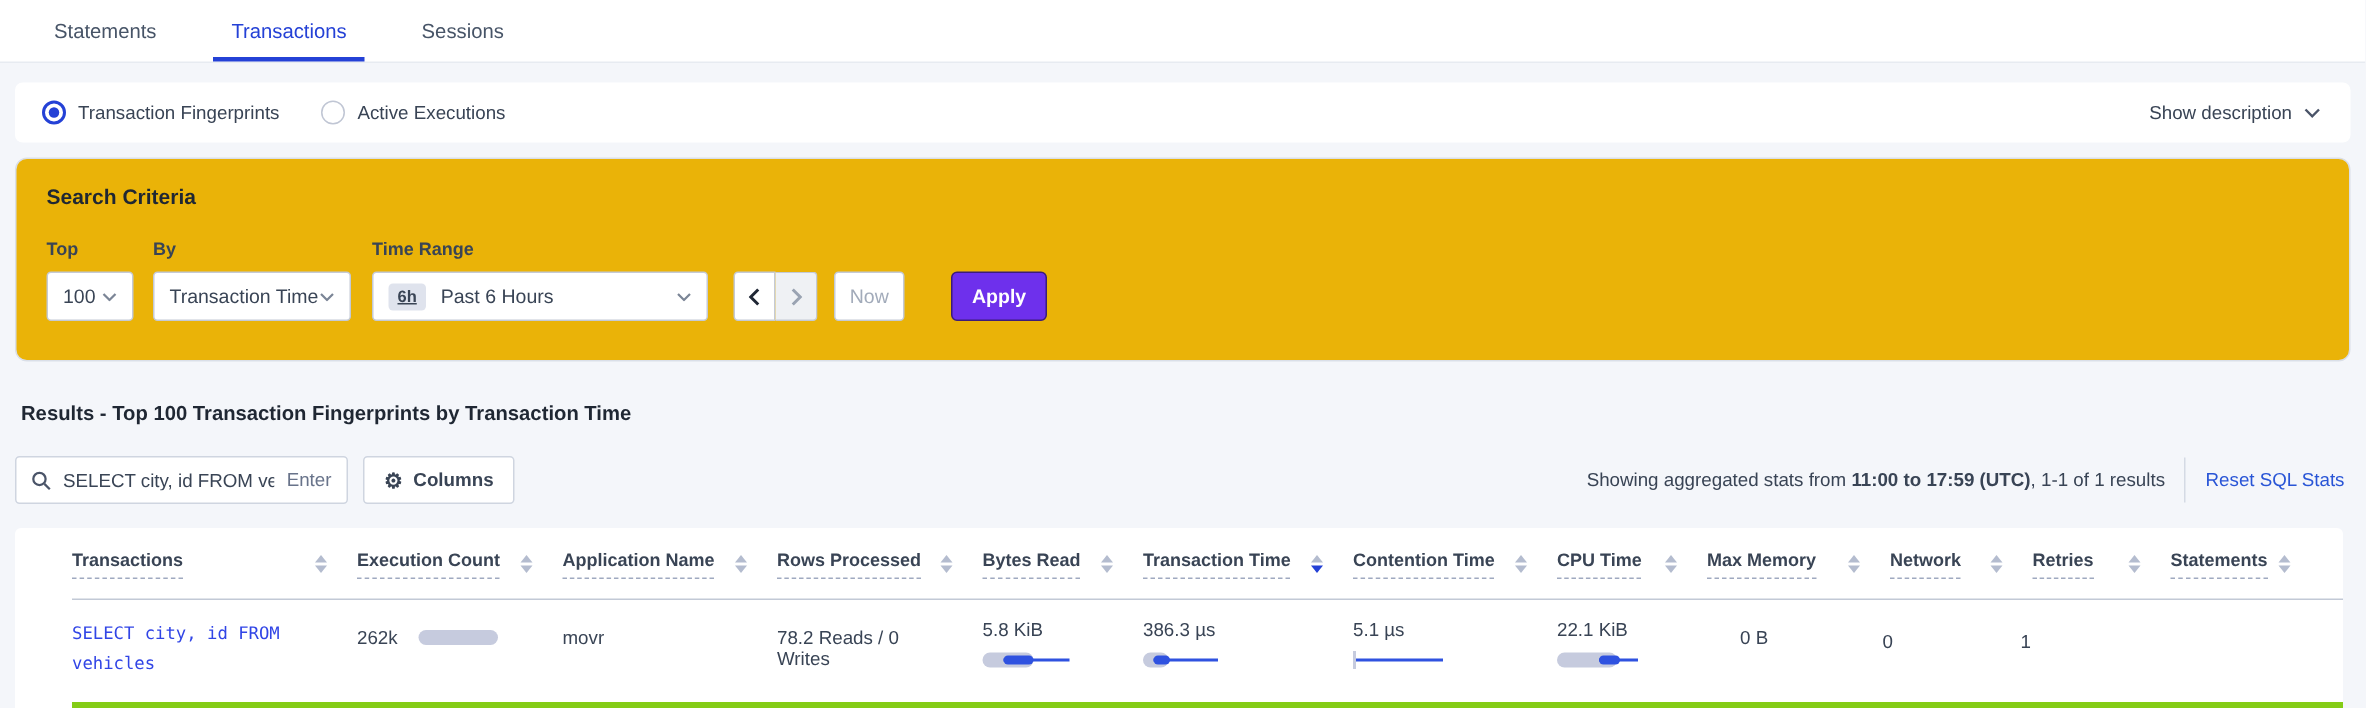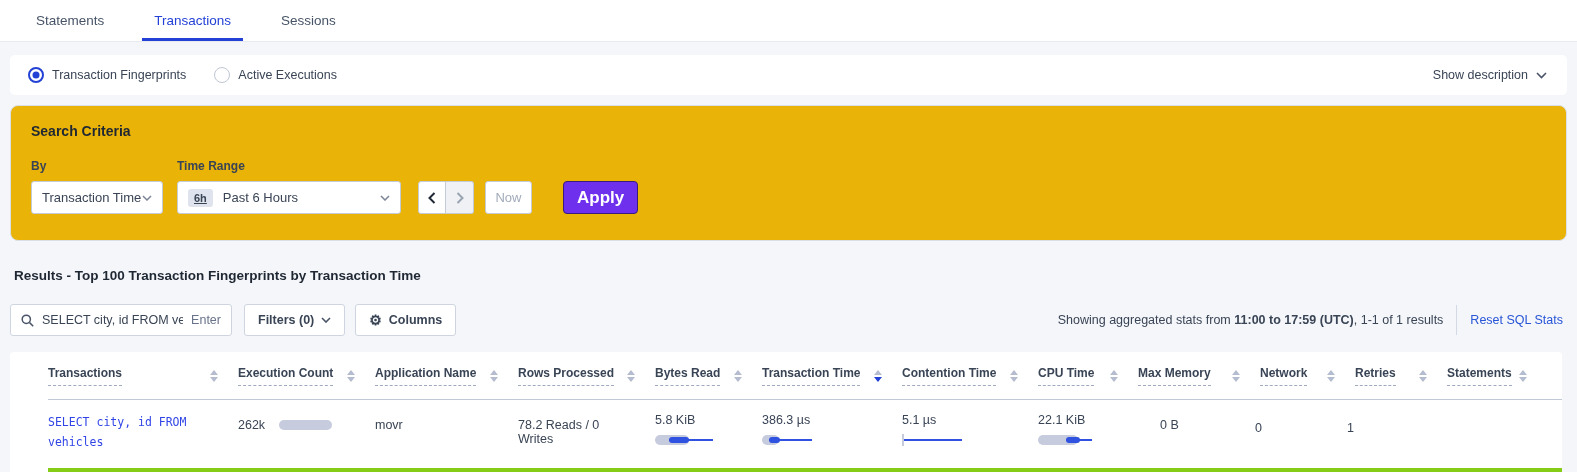--- a/index.html
+++ b/index.html
@@ -64,21 +64,21 @@
   }
   .arrow-btn.prev { border-radius:3px 0 0 3px; color:#202735; }
   .arrow-btn.next { border-radius:0 3px 3px 0; border-left:none; background:#eff1f4; color:#9aa3b2; }
   .now-btn {
     width:47px; height:33px; border:1px solid #c4cad6; border-radius:3px; background:#fff;
     color:#a2abba; font-size:13px; cursor:pointer; margin-right:31px;
     display:flex; align-items:center; justify-content:center;
   }
   .apply-btn {
     height:33px; padding:0 13px; background:#6e30ec; border:1px solid #3c1c7a; border-radius:4px;
-    color:#fff; font-size:17px; font-weight:bold; cursor:pointer;
+    color:#fff; font-size:13px; font-weight:bold; cursor:pointer;
     display:flex; align-items:center; justify-content:center;
   }
   
   .results-heading { margin:27px 0 0 14px; font-size:13.5px; font-weight:bold; color:#1f2733; }
   
   .controls-row { margin:21px 14px 0 10px; display:flex; align-items:center; }
   .search-box {
     width:222px; height:32px; background:#fff; border:1px solid #cfd5e0; border-radius:3px;
     display:flex; align-items:center; padding:0 10px 0 10px; gap:8px;
   }
@@ -162,20 +162,31 @@
           <polyline points="1,1 5.5,5.5 10,1" fill="none" stroke="currentColor" stroke-width="1.6"></polyline>
         </svg>
     </span>
   </div>
 </div>
 
 <div class="criteria-card">
   <div class="criteria-title">Search Criteria</div>
   <div class="fields">
     <div class="field">
+      <span class="field-label">Top</span>
+      <div class="select sel-top">
+        <span>100</span>
+        <span class="chev">
+          <svg width="10" height="6" viewBox="0 0 10 6">
+              <polyline points="1,1 5,5 9,1" fill="none" stroke="currentColor" stroke-width="1.5"></polyline>
+            </svg>
+        </span>
+      </div>
+    </div>
+    <div class="field">
       <span class="field-label">By</span>
       <div class="select sel-by">
         <span>Transaction Time</span>
         <span class="chev">
           <svg width="10" height="6" viewBox="0 0 10 6">
               <polyline points="1,1 5,5 9,1" fill="none" stroke="currentColor" stroke-width="1.5"></polyline>
             </svg>
         </span>
       </div>
     </div>
@@ -214,28 +225,20 @@
   <div class="search-box">
     <span style="display:inline-flex;">
       <svg width="13" height="13" viewBox="0 0 13 13">
           <circle cx="5.3" cy="5.3" r="4.1" fill="none" stroke="#4a5468" stroke-width="1.5"></circle>
           <line x1="8.6" y1="8.6" x2="12.2" y2="12.2" stroke="#4a5468" stroke-width="1.5"></line>
         </svg>
     </span>
     <input type="text" value="SELECT city, id FROM vehicles W" style="">
     <span class="enter-hint">Enter</span>
   </div>
-  <div class="toolbar-btn btn-filters">
-    <span>Filters (0)</span>
-    <span class="chev">
-      <svg width="10" height="6" viewBox="0 0 10 6">
-          <polyline points="1,1 5,5 9,1" fill="none" stroke="currentColor" stroke-width="1.6"></polyline>
-        </svg>
-    </span>
-  </div>
   <div class="toolbar-btn btn-columns">
     <span class="gear-glyph">⚙</span>
     <span>Columns</span>
   </div>
   <div class="flex-spacer"></div>
   <div class="stats-text"><span>Showing aggregated stats from </span><b>11:00 to 17:59 (UTC)</b><span>, 1-1 of 1 results</span></div>
   <div class="vdivider"></div>
   <div class="reset-link">Reset SQL Stats</div>
 </div>
 

